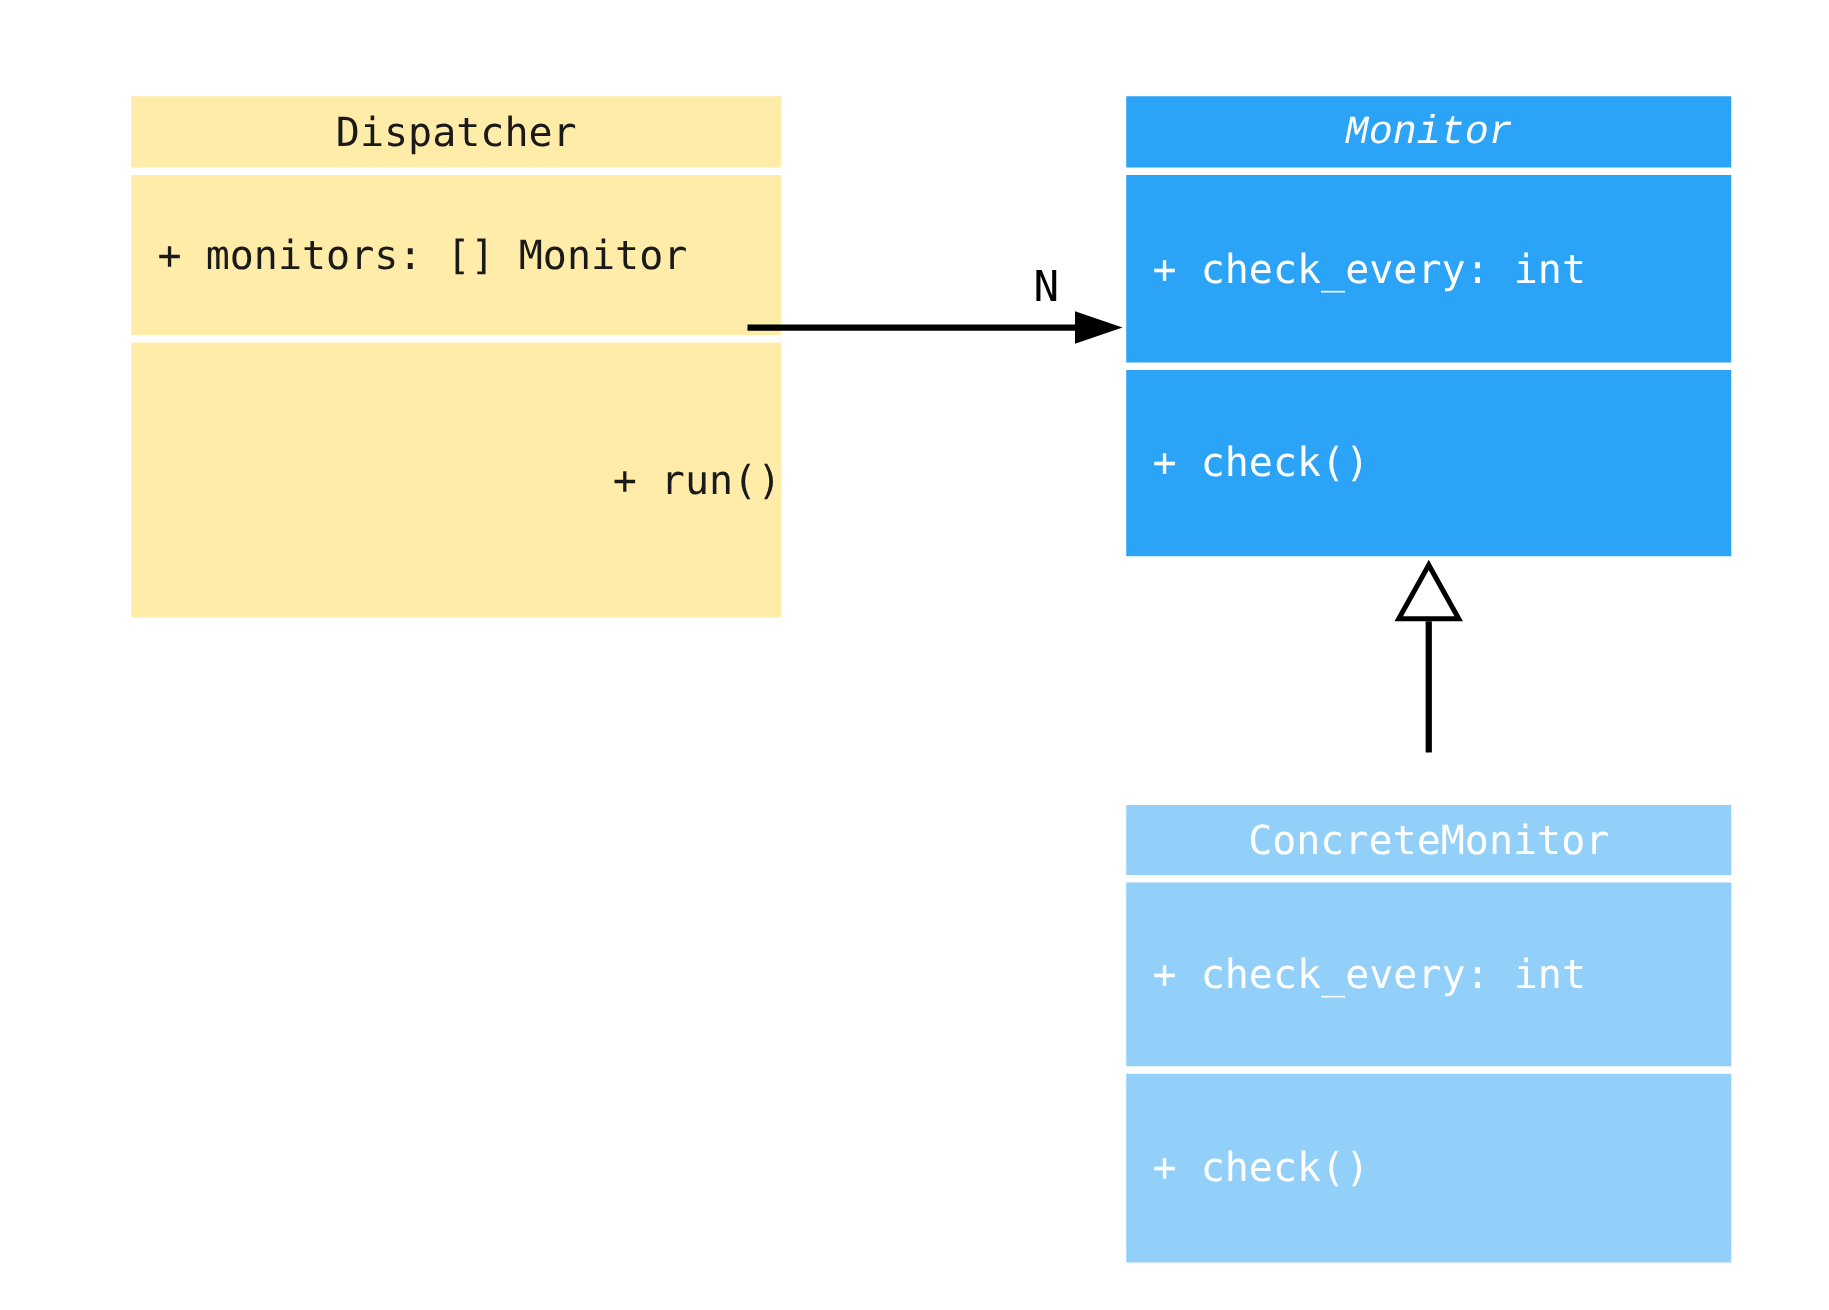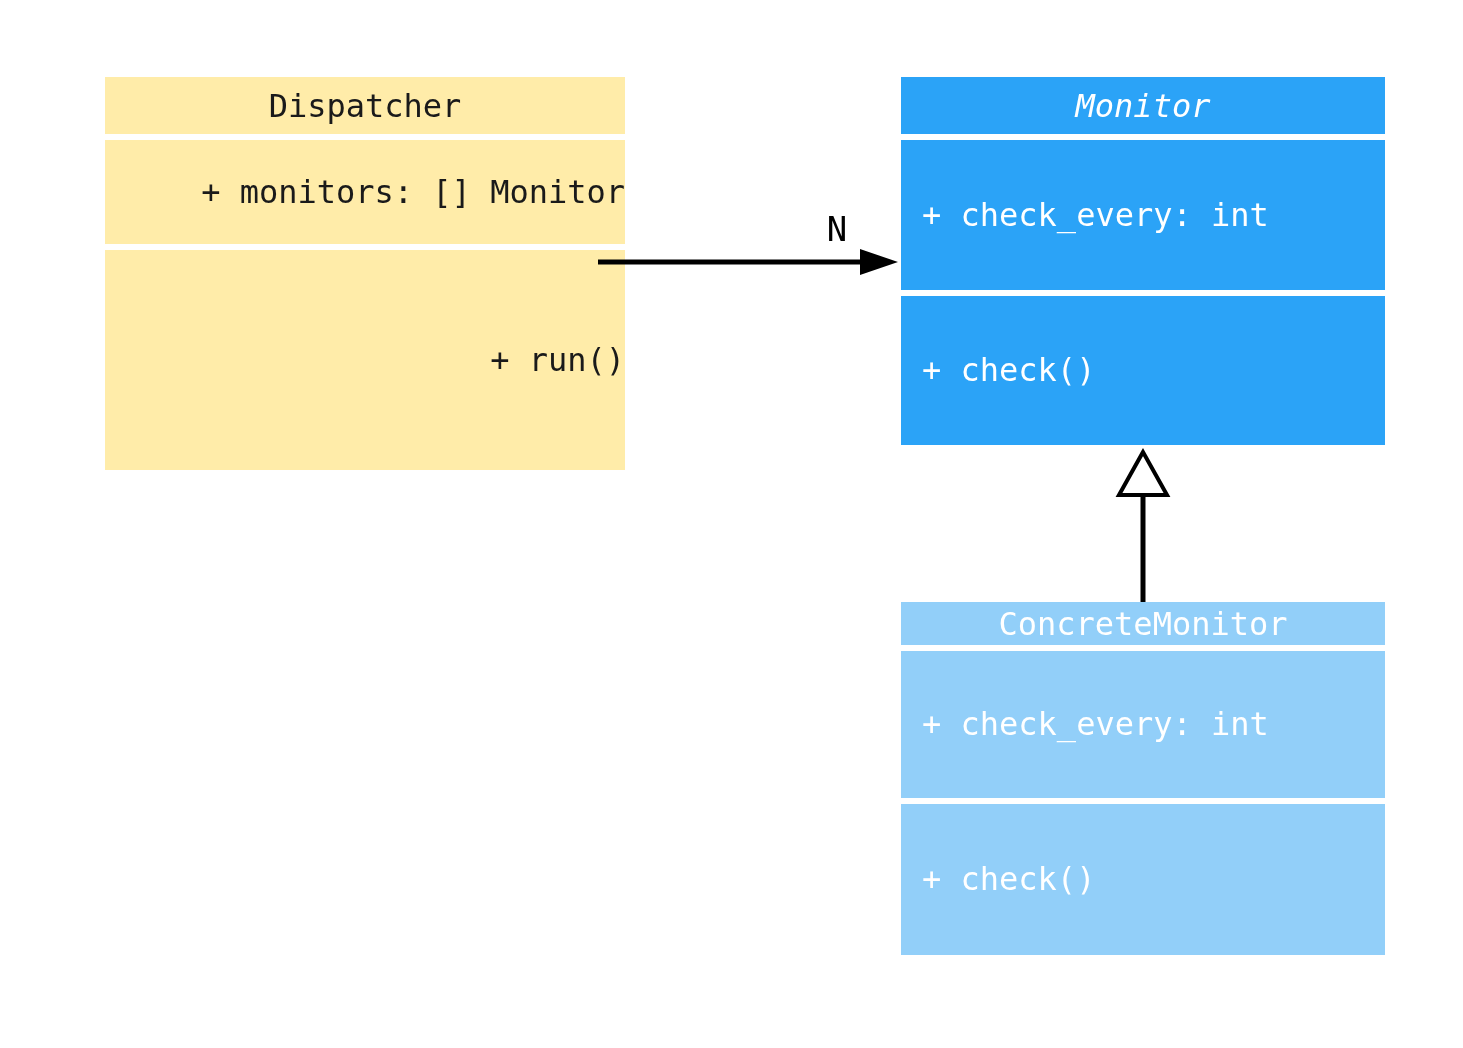--- a/index.html
+++ b/index.html
@@ -20,36 +20,36 @@
   }
   .sec {
     width: 100%;
     box-sizing: border-box;
     display: flex;
     flex-direction: column;
     justify-content: center;
   }
   .sec.header { align-items: center; }
   .title { font-size: 32px; }
-  .title.italic { font-style: italic; }
+  .title.italic { font-style: italic; font-family: Liberation Mono, monospace; }
   .member { font-size: 32px; line-height: 35px; white-space: pre; }
   .sec.attrs, .sec.methods { padding-left: 21px; }
 
   #box-dispatcher { left: 77px;  top: 77px;  width: 520px; padding-left: 28px; }
   #box-dispatcher .header  { height: 57px; }
-  #box-dispatcher .attrs   { height: 104px; text-align: right; }
+  #box-dispatcher .attrs   { height: 128px; }
   #box-dispatcher .methods { height: 220px; align-items: flex-end; }
 
   #box-monitor { left: 901px; top: 77px; width: 484px; }
   #box-monitor .header  { height: 57px; }
   #box-monitor .attrs   { height: 150px; }
   #box-monitor .methods { height: 149px; }
 
   #box-concrete { left: 901px; top: 602px; width: 484px; }
-  #box-concrete .header  { height: 43px; }
+  #box-concrete .header  { height: 56px; margin-top: 42px; }
   #box-concrete .attrs   { height: 147px; }
   #box-concrete .methods { height: 151px; }
 
   svg.relations {
     position: absolute;
     left: 0; top: 0;
     width: 1463px; height: 1048px;
     pointer-events: none;
   }
   svg.relations text {

